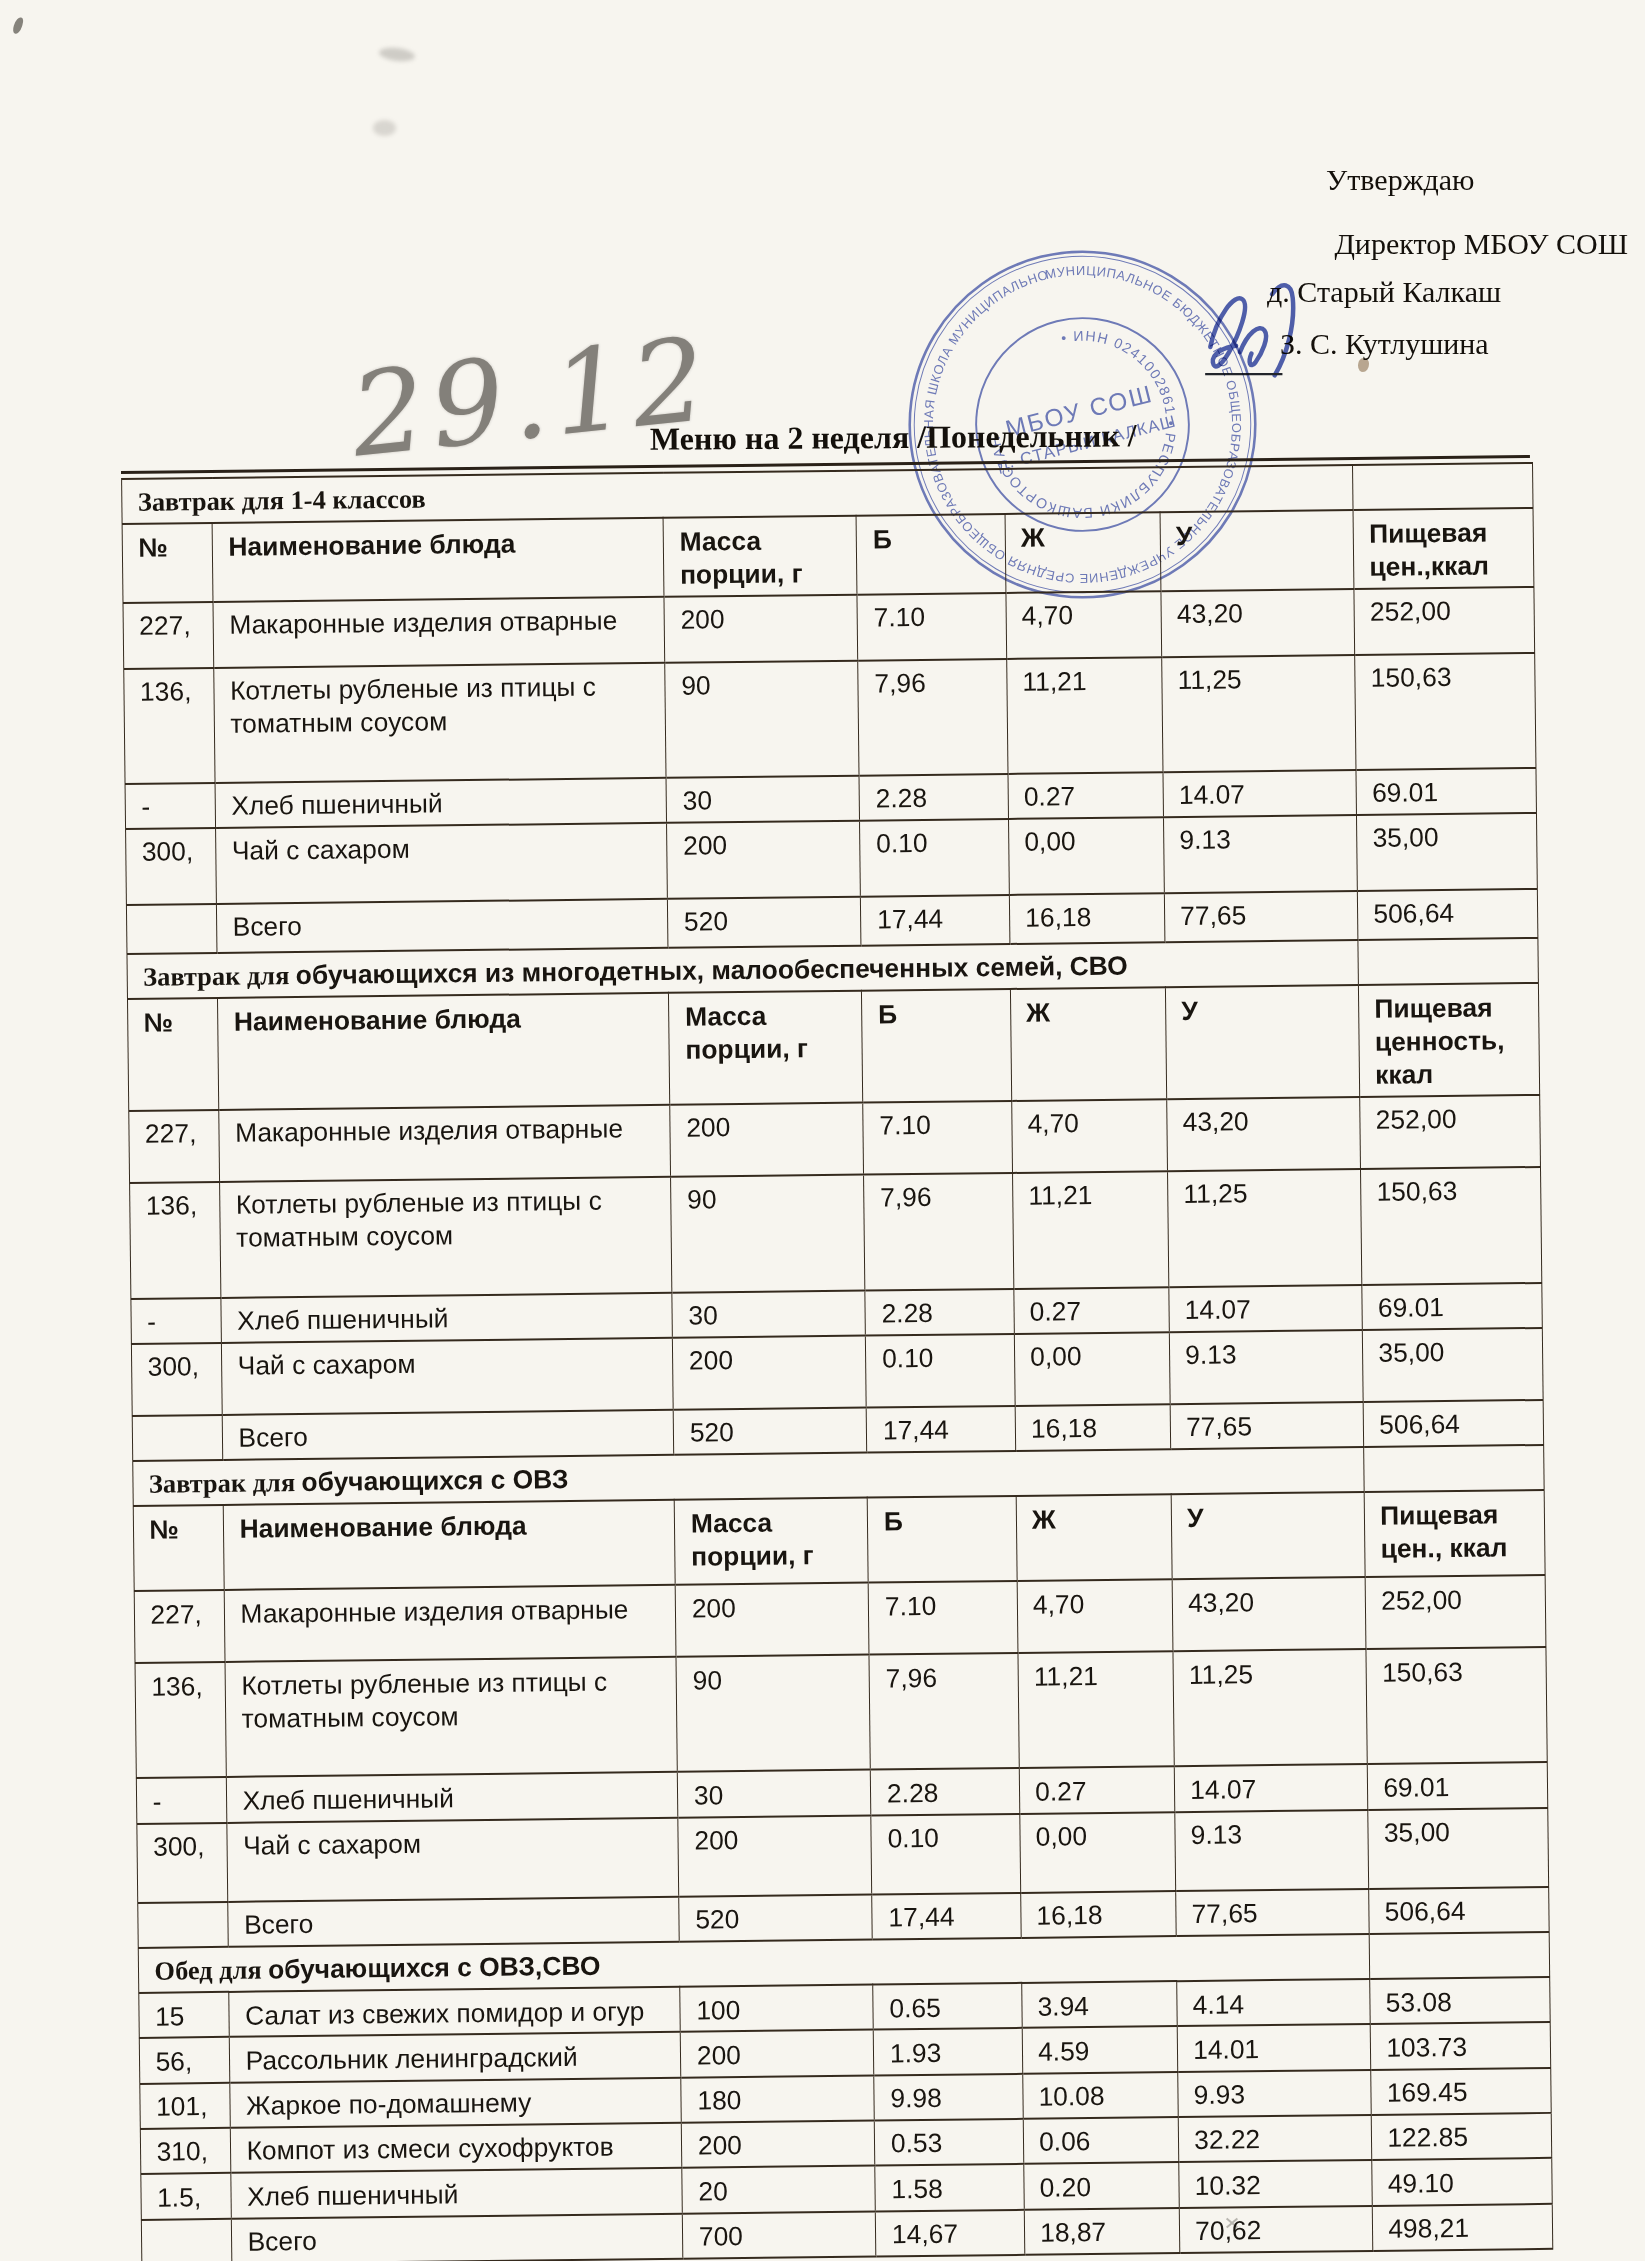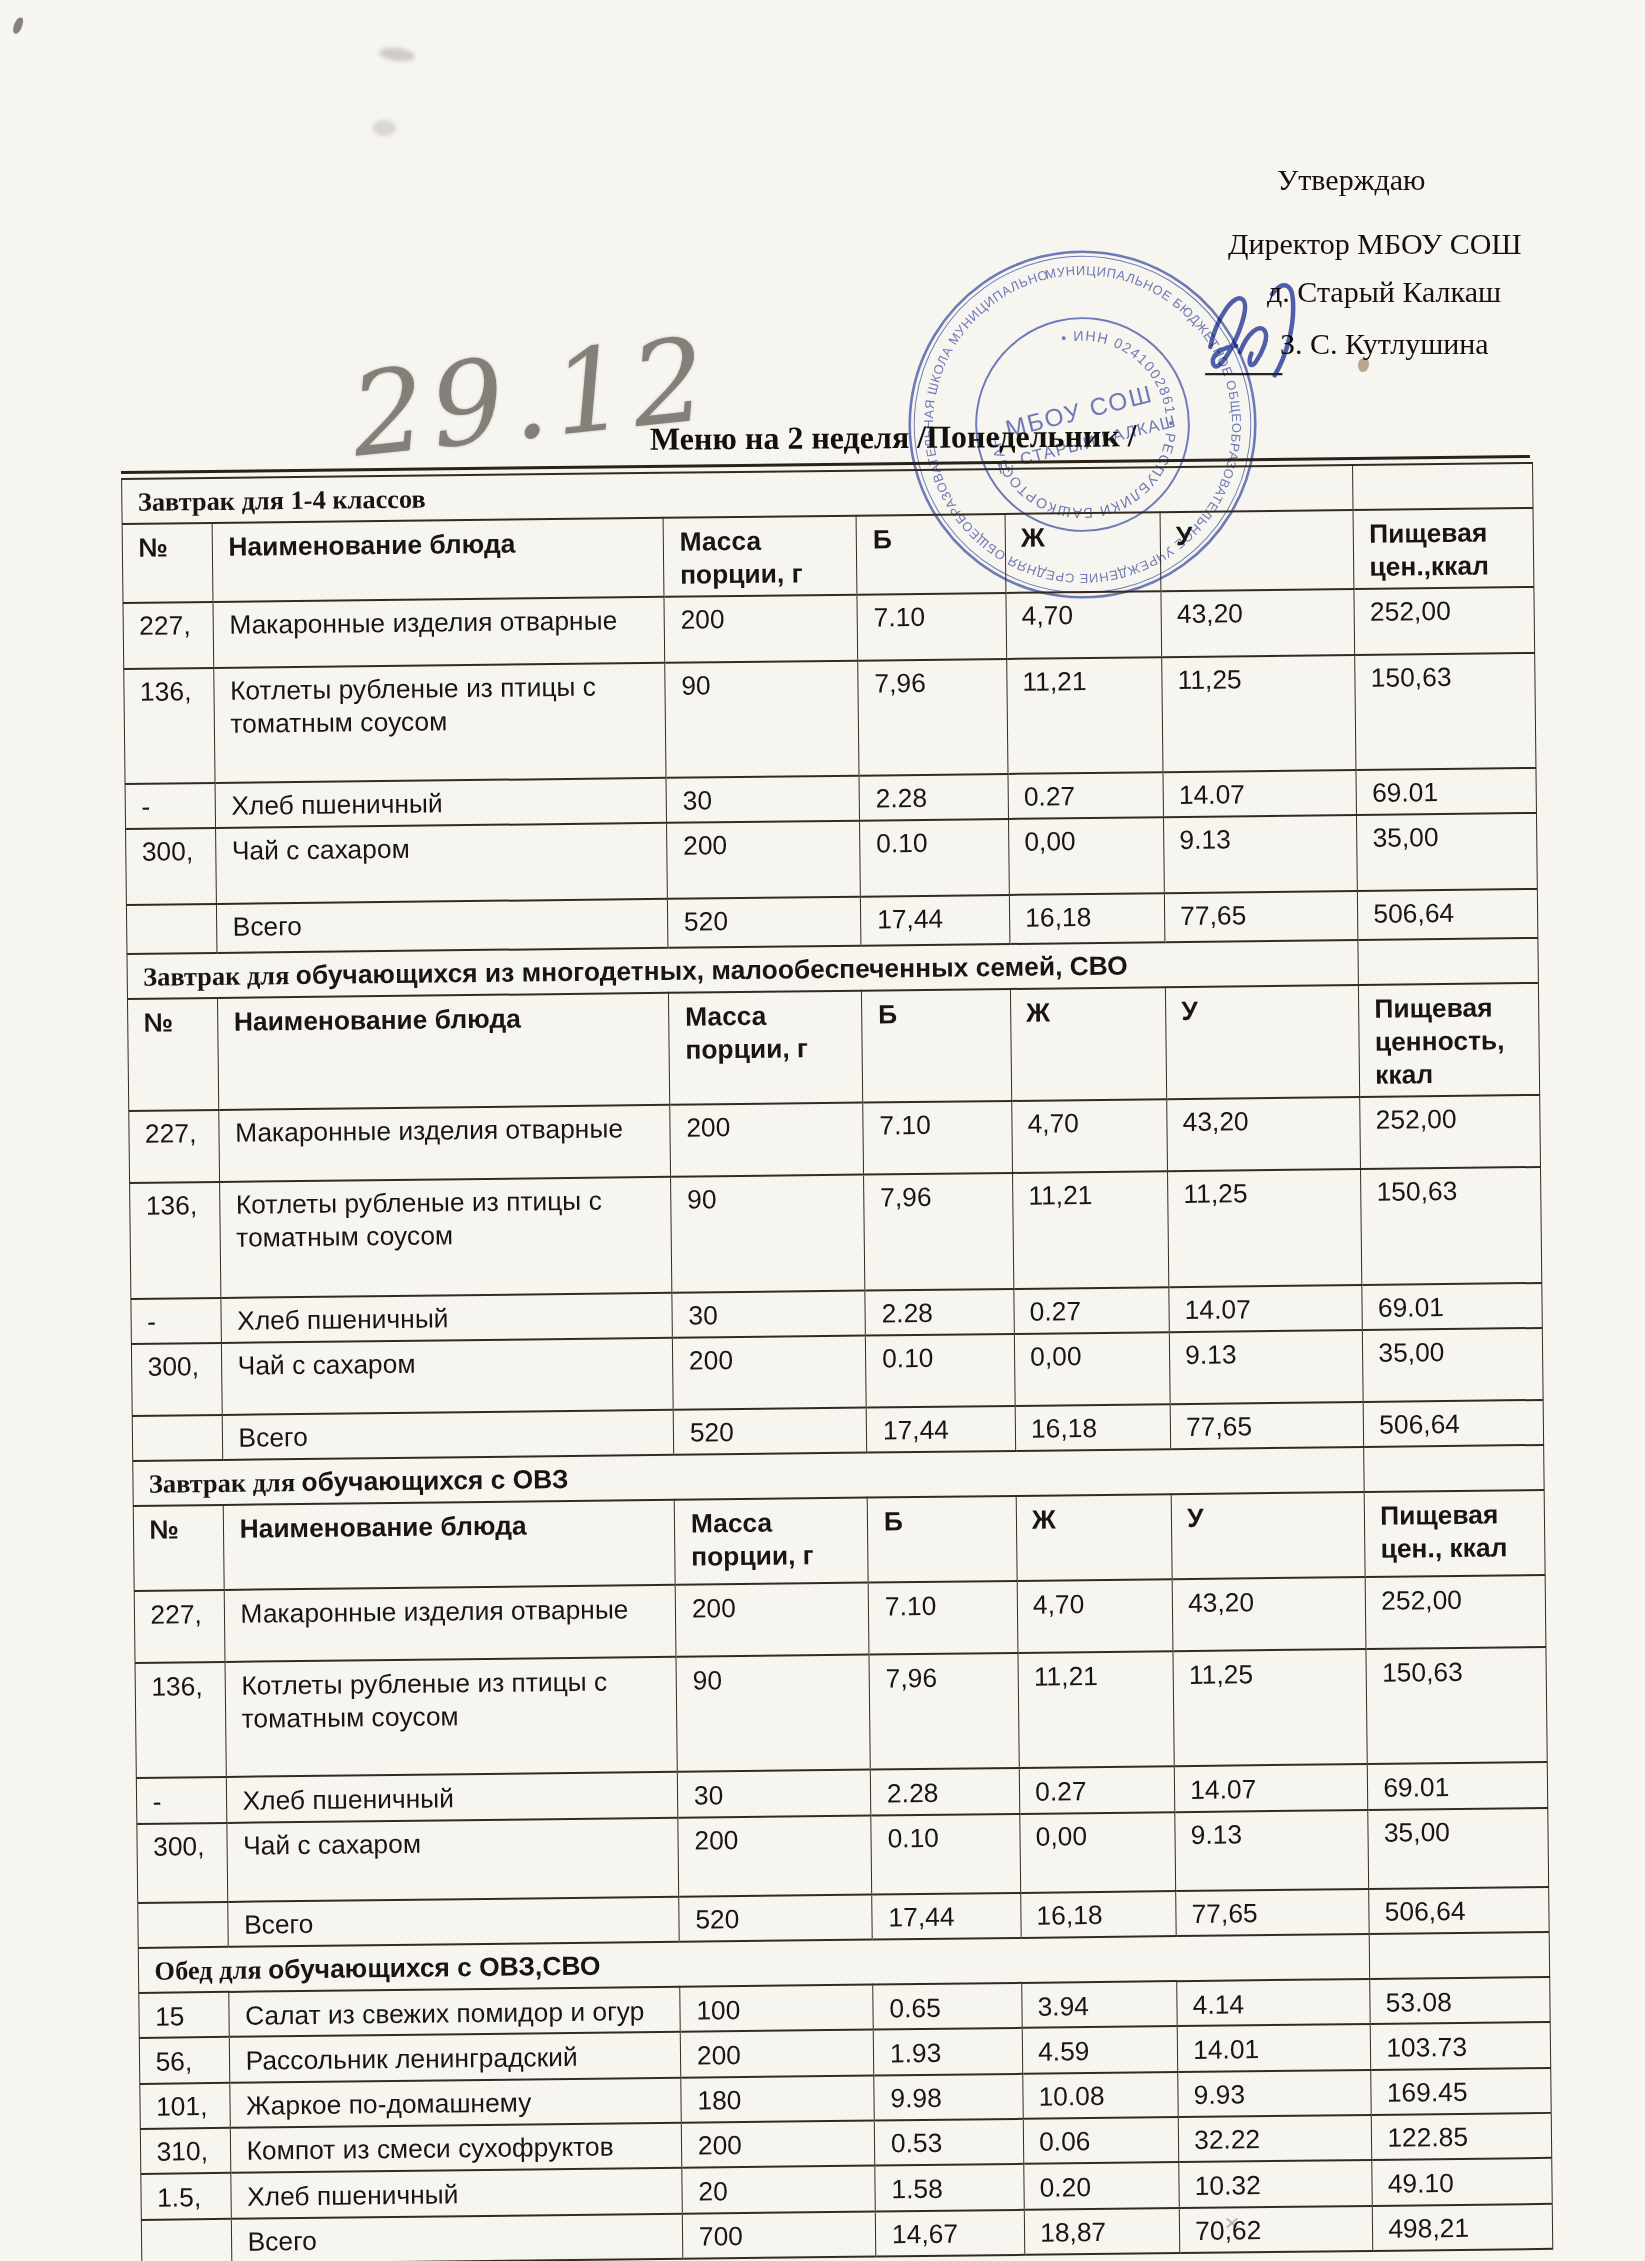--- a/index.html
+++ b/index.html
@@ -15,22 +15,22 @@
   .smudge-b{left:373px;top:120px;width:23px;height:15.5px;border-radius:50%;background:#94908a;opacity:.30;filter:blur(1.9px);}
   .speck-brown{left:1358px;top:358px;width:11px;height:14px;background:#7a5a33;border-radius:50% 40% 55% 45%;opacity:.5;filter:blur(0.6px);}
   .xmark{left:1225px;top:2216px;width:14px;height:14px;opacity:.45;}
   .xmark::before,.xmark::after{content:"";position:absolute;left:0;top:6.4px;width:14px;height:1.9px;background:#6f6b64;}
   .xmark::before{transform:rotate(40deg);} .xmark::after{transform:rotate(-40deg);}
   
   .approval{
     position:absolute;left:1228px;top:164px;width:400px;
     font-family:"Liberation Serif",serif;font-size:30px;line-height:1.05;color:#14100b;
   }
-  .approval .a1{margin-left:49px;}
-  .approval .a2{margin-top:32px;}
+  .approval .a1{margin-left:98px;}
+  .approval .a2{margin-top:32px;text-align:right;}
   .approval .a3{margin-top:17px;margin-left:39px;}
   .approval .a4{margin-top:20.6px;margin-left:52px;}
   
   .stamp{position:absolute;left:902px;top:244px;width:361px;height:361px;mix-blend-mode:multiply;pointer-events:none;}
   .stamp .ink{fill:none;stroke:#5363b6;}
   .stamp text{fill:#5363b6;font-family:"Liberation Sans",sans-serif;}
   .stamp .ring-text{font-size:20px;letter-spacing:1px;}
   .stamp .ring-text-inner{font-size:22px;letter-spacing:2px;}
   .stamp .center1{font-size:38px;letter-spacing:3px;text-anchor:middle;}
   .stamp .center2{font-size:26px;letter-spacing:2px;text-anchor:middle;}

